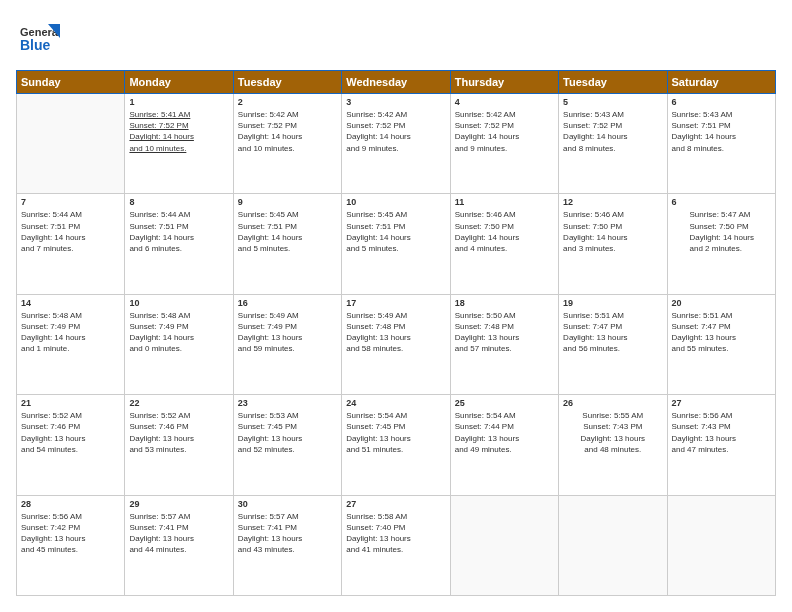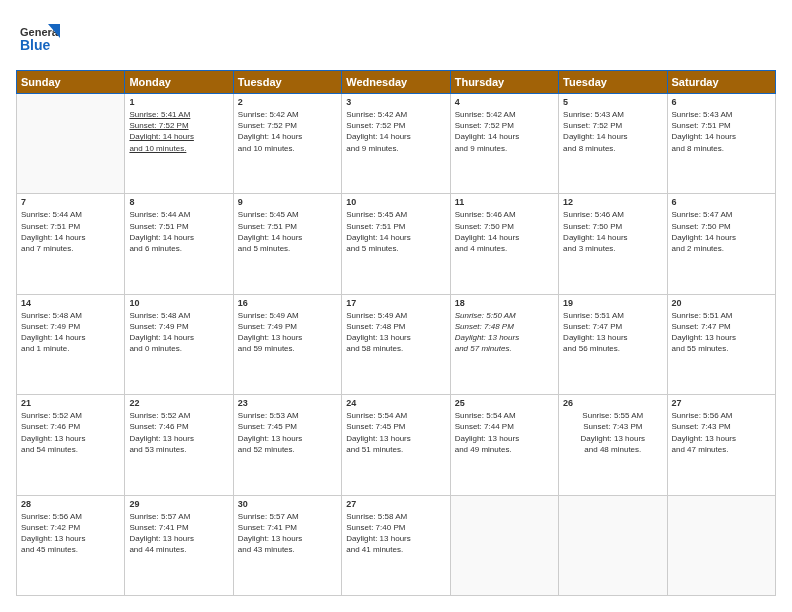--- a/index.html
+++ b/index.html
@@ -196,21 +196,21 @@
           </td>
           <td>
             <span class="day-number">12</span>
             <div class="day-info" style="white-space: pre-line;">Sunrise: 5:46 AM
 Sunset: 7:50 PM
 Daylight: 14 hours
 and 3 minutes.</div>
           </td>
           <td>
             <span class="day-number">6</span>
-            <div class="day-info" style="white-space: pre-line;">Sunrise: 5:47 AM
+            <div class="day-info" style="white-space: pre-line; margin-left: 18px;">Sunrise: 5:47 AM
 Sunset: 7:50 PM
 Daylight: 14 hours
 and 2 minutes.</div>
           </td>
         </tr>
         <tr>
           <td>
             <span class="day-number">14</span>
             <div class="day-info" style="white-space: pre-line;">Sunrise: 5:48 AM
 Sunset: 7:49 PM
@@ -233,21 +233,21 @@
           </td>
           <td>
             <span class="day-number">17</span>
             <div class="day-info" style="white-space: pre-line;">Sunrise: 5:49 AM
 Sunset: 7:48 PM
 Daylight: 13 hours
 and 58 minutes.</div>
           </td>
           <td>
             <span class="day-number">18</span>
-            <div class="day-info" style="white-space: pre-line; font-style: italic;">Sunrise: 5:50 AM
+            <div class="day-info" style="white-space: pre-line;">Sunrise: 5:50 AM
 Sunset: 7:48 PM
 Daylight: 13 hours
 and 57 minutes.</div>
           </td>
           <td>
             <span class="day-number">19</span>
             <div class="day-info" style="white-space: pre-line;">Sunrise: 5:51 AM
 Sunset: 7:47 PM
 Daylight: 13 hours
 and 56 minutes.</div>

